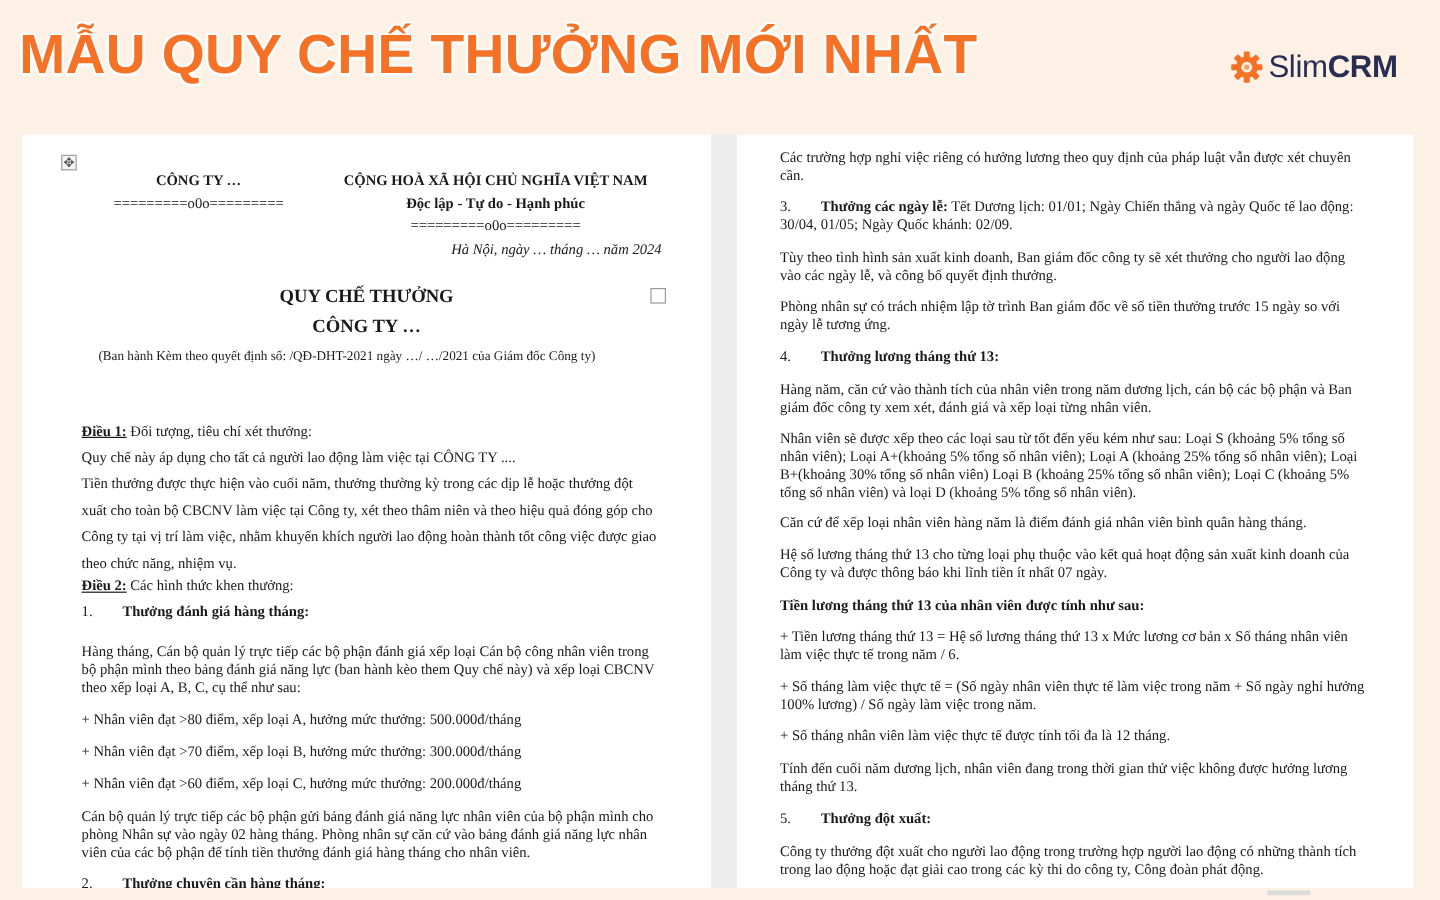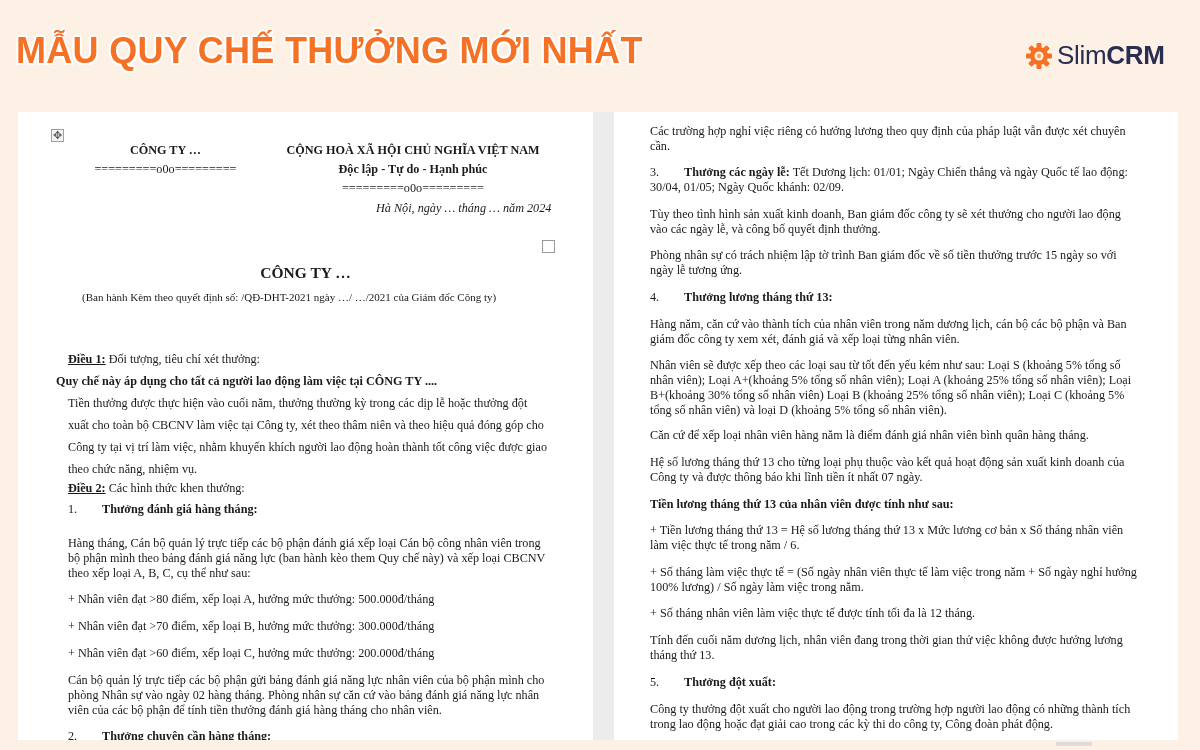--- a/index.html
+++ b/index.html
@@ -1,22 +1,22 @@
 <!DOCTYPE html>
 <html><head>
   <meta charset="utf-8">
   <style>
     * { box-sizing: border-box; margin: 0; padding: 0; }
     html, body { width: 1200px; height: 750px; overflow: hidden; }
     body { background: #fdf1e6; position: relative; font-family: "Liberation Serif", serif; color: #1a1a1a; }
 
     .banner-title {
-      position: absolute; left: 16px; top: 30px;
+      position: absolute; left: 16px; top: 18px;
       font-family: "Liberation Sans", sans-serif; font-weight: 700;
-      font-size: 36px; letter-spacing: 0.3px; color: #f47126;
+      font-size: 46px; letter-spacing: 0.3px; color: #f47126;
       text-shadow: 2px 0 #fff, -2px 0 #fff, 0 2px #fff, 0 -2px #fff,
                    1.5px 1.5px #fff, -1.5px -1.5px #fff, 1.5px -1.5px #fff, -1.5px 1.5px #fff;
     }
     .brand { position: absolute; left: 1025px; top: 40px; display: flex; align-items: center; gap: 4px; }
     .brand-gear { width: 28px; height: 28px; }
     .brand-text { font-family: "Liberation Sans", sans-serif; font-size: 26px; color: #2a2d52; letter-spacing: -0.3px; }
     .brand-text b { font-weight: 700; }
 
     .viewer { position: absolute; left: 18px; top: 112px; width: 1160px; height: 628px; background: #eeeeee; overflow: hidden; }
     .page { position: absolute; top: 0; background: #fff; height: 628px; overflow: hidden; }
@@ -70,27 +70,28 @@
     <div class="move-handle">✥</div>
 
     <div class="p b center" style="left:60px;width:175px;top:31px;">CÔNG TY …</div>
     <div class="p center" style="left:60px;width:175px;top:50px;">=========o0o=========</div>
     <div class="p b center" style="left:250px;width:290px;top:50px;">Độc lập - Tự do - Hạnh phúc</div>
     <div class="p b center" style="left:250px;width:290px;top:31px;">CỘNG HOÀ XÃ HỘI CHỦ NGHĨA VIỆT NAM</div>
     <div class="p center" style="left:250px;width:290px;top:69px;">=========o0o=========</div>
     <div class="p i" style="left:358px;top:89px;">Hà Nội, ngày …  tháng … năm 2024</div>
 
     <div class="checkbox-mark"></div>
+    <div class="p h-title center" style="left:0;width:575px;top:128px;">QUY CHẾ THƯỞNG</div>
     <div class="p h-title center" style="left:0;width:575px;top:153px;">CÔNG TY …</div>
     <div class="p" style="left:64px;top:178px;font-size:11px;">(Ban hành Kèm theo quyết định số:       /QĐ-DHT-2021 ngày …/ …/2021 của Giám đốc Công ty)</div>
 
     <div class="p" style="left:50px;top:240px;">
       <span class="b u">Điều 1:</span><span> Đối tượng, tiêu chí xét thưởng:</span>
     </div>
-    <div class="p" style="left:38px;top:262px;font-weight:bold;">Quy chế này áp dụng cho tất cả người lao động làm việc tại CÔNG TY ....</div>
+    <div class="p" style="left:50px;top:262px;">Quy chế này áp dụng cho tất cả người lao động làm việc tại CÔNG TY ....</div>
     <div class="p" style="left:50px;top:284px;">Tiền thưởng được thực hiện vào cuối năm, thưởng thường kỳ trong các dịp lễ hoặc thưởng đột</div>
     <div class="p" style="left:50px;top:306px;">xuất cho toàn bộ CBCNV làm việc tại Công ty, xét theo thâm niên và theo hiệu quả đóng góp cho</div>
     <div class="p" style="left:50px;top:328px;">Công ty tại vị trí làm việc, nhằm khuyến khích người lao động hoàn thành tốt công việc được giao</div>
     <div class="p" style="left:50px;top:350px;">theo chức năng, nhiệm vụ.</div>
 
     <div class="p" style="left:50px;top:369px;">
       <span class="b u">Điều 2:</span><span> Các hình thức khen thưởng:</span>
     </div>
 
     <div class="p" style="left:50px;top:390px;">

